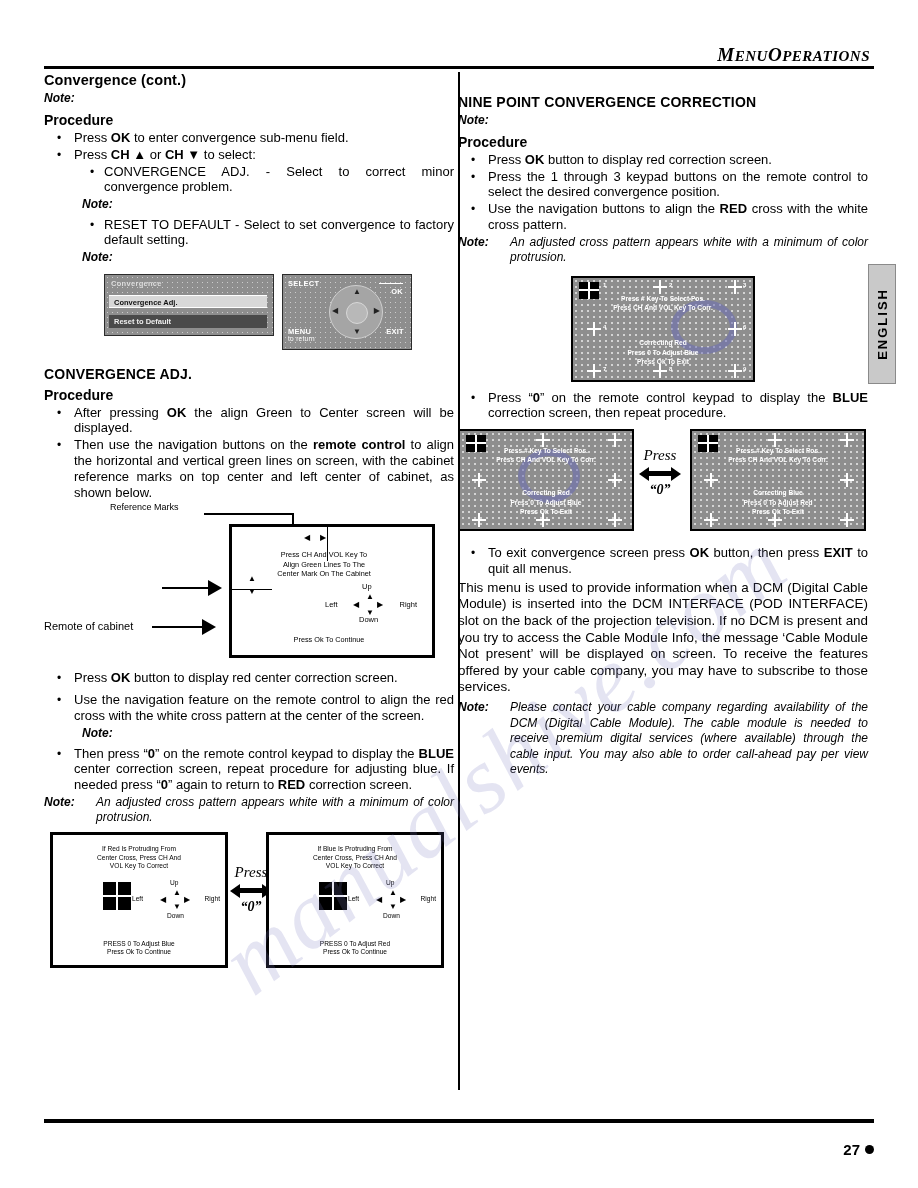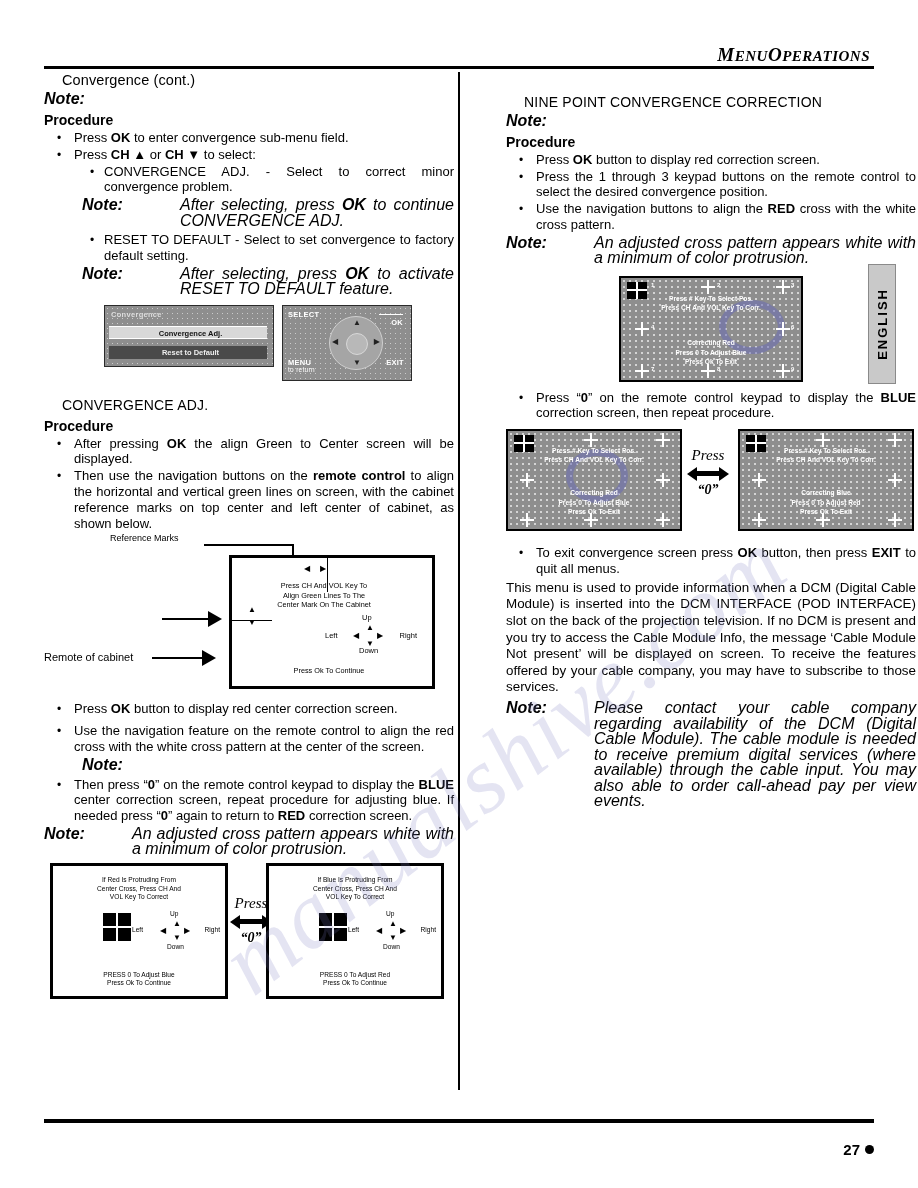--- a/index.html
+++ b/index.html
@@ -53,43 +53,43 @@
   .ftr-rule{position:absolute;left:44px;bottom:65px;width:830px;height:4px;background:#000;}
   .ftr-page{
     position:absolute;right:44px;bottom:30px;font-size:15px;font-weight:bold;
     display:flex;align-items:center;gap:5px;
   }
   .ftr-dot{width:9px;height:9px;border-radius:50%;background:#000;display:inline-block;}
 
   
   .col{position:absolute;top:72px;width:410px;}
   .col-left{left:44px;}
-  .col-right{left:506px;}
-
-  
-  h2.sec{font-size:14.5px;font-weight:normal;margin:0 0 3px 18px;letter-spacing:.1px;}
+  .col-right{left:458px;}
+
+  
+  h2.sec{font-size:14.5px;font-weight:bold;margin:0 0 3px 0;letter-spacing:.1px;}
   h2.sec.caps{font-size:14px;letter-spacing:.2px;}
   h3.sub{font-size:14px;font-weight:bold;margin:5px 0 2px 0;}
-  .note{display:flex;margin:2px 0 4px 0;font-style:italic;font-size:16px;line-height:15.5px;gap:36px;}
+  .note{display:flex;margin:2px 0 4px 0;font-style:italic;font-size:12px;line-height:15.5px;}
   .note .lbl{font-weight:bold;font-style:italic;flex:0 0 52px;}
   .note .body{flex:1;text-align:justify;}
   .note.ind{margin-left:38px;}
   .note.ind .lbl{flex:0 0 62px;}
   .bullets{margin:0;padding:0;list-style:none;}
   .bul{display:flex;font-size:13px;line-height:15.8px;margin:1px 0 1px 0;}
   .bul .dot{flex:0 0 30px;text-align:center;font-size:12px;line-height:16px;}
   .bul .txt{flex:1;text-align:justify;}
   .bul.l2{margin-left:36px;}
   .bul.l2 .dot{flex:0 0 24px;}
   .para{font-size:13.4px;line-height:16.6px;text-align:justify;margin:3px 0 4px 0;}
   b{font-weight:bold;}
   .nj{text-align:left;}
 
   
-  .osd-wrap{position:relative;height:74px;margin:8px 0 2px 0;text-align:center;}
+  .osd-wrap{position:relative;height:74px;margin:8px 0 2px 0;}
   .osd-menu{
     position:absolute;left:60px;top:0;width:168px;height:60px;
     background:#8e8e8e;border:1px solid #2b2b2b;
     font-size:7.5px;color:#fff;overflow:hidden;
   }
   .osd-dots{
     position:absolute;inset:0;
     background-image:radial-gradient(circle,rgba(255,255,255,.55) .7px,transparent .8px);
     background-size:5px 5px;
   }
@@ -254,37 +254,31 @@
         </div>
       </div>
       <div class="bul l2">
         <div class="dot">•</div>
         <div class="txt">CONVERGENCE ADJ. - Select to correct minor convergence problem.</div>
       </div>
     </div>
 
     <div class="note ind">
       <div class="lbl">Note:</div>
-      <div class="body nj">
-        <span>After selecting, press </span><b>OK</b><span> to continue CONVERGENCE ADJ.</span>
-      </div>
     </div>
 
     <div class="bullets">
       <div class="bul l2">
         <div class="dot">•</div>
         <div class="txt nj">RESET TO DEFAULT - Select to set convergence to factory default setting.</div>
       </div>
     </div>
 
     <div class="note ind">
       <div class="lbl">Note:</div>
-      <div class="body">
-        <span>After selecting, press </span><b>OK</b><span> to activate RESET TO DEFAULT feature.</span>
-      </div>
     </div>
 
     <div class="osd-wrap">
       <div class="osd-menu">
         <div class="osd-dots"></div>
         <div class="osd-title">Convergence</div>
         <div class="osd-row sel">Convergence  Adj.</div>
         <div class="osd-row alt">Reset to Default</div>
       </div>
       <div class="osd-nav">

